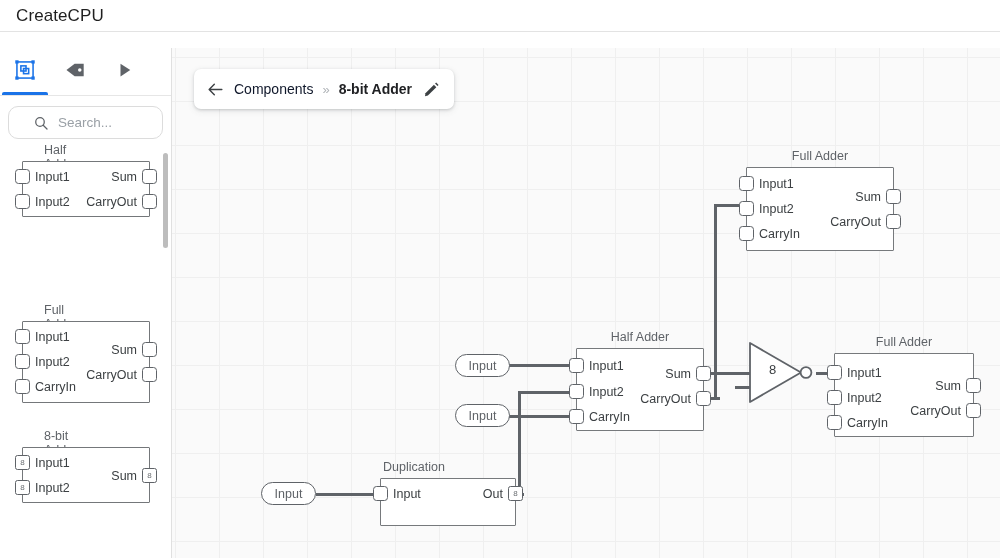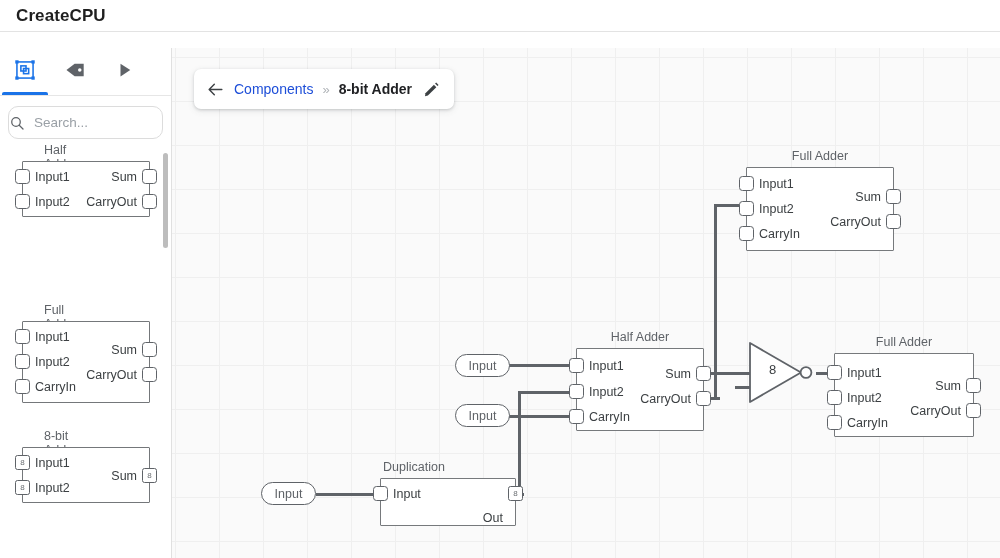--- a/index.html
+++ b/index.html
@@ -12,21 +12,21 @@
     -webkit-font-smoothing: antialiased;
   }
 
   #app { position: relative; width: 1000px; height: 558px; background:#fff; }
 
   
   .titlebar {
     position: absolute; left: 0; top: 0; width: 1000px; height: 32px;
     background: #ffffff;
     border-bottom: 1px solid #e3e3e3;
-    display: flex; align-items: center; font-weight: bold;
+    display: flex; align-items: center;
   }
   .app-title {
     margin-left: 16px;
     font-size: 17px;
     color: #1f1f1f;
     letter-spacing: .1px;
   }
 
   
   .sidebar {
@@ -55,21 +55,21 @@
   }
   .tab.active .underline { display: block; }
 
   
   .search-wrap { padding: 10px 8px 6px 8px; }
   .search-box {
     height: 33px;
     border: 1px solid #dcdcdc;
     border-radius: 10px;
     display: flex; align-items: center;
-    padding: 0 0;
+    padding: 0 24px;
     background: #fff;
   }
   .search-box .mag { flex: 0 0 auto; margin-right: 7px; display:flex; }
   .search-input {
     border: 0; outline: 0; font-size: 13.5px;
     font-family: "Liberation Sans", sans-serif;
     color: #3c4043; width: 100%;
     background: transparent;
   }
   .search-input::placeholder { color: #9aa0a6; }
@@ -146,21 +146,21 @@
     position: absolute; left: 22px; top: 21px;
     height: 40px;
     background: #fff;
     border-radius: 7px;
     box-shadow: 0 1px 3px rgba(60,64,67,.22), 0 2px 7px rgba(60,64,67,.10);
     display: flex; align-items: center;
     padding: 0 14px 0 12px;
     gap: 9px;
   }
   .bc-back { display: flex; cursor: pointer; }
-  .bc-parent { font-size: 14px; color: #1d4ed8; cursor: pointer; }
+  .bc-parent { font-size: 14px; color: #0f172a; cursor: pointer; }
   .bc-sep { font-size: 13px; color: #b0b4b8; }
   .bc-current { font-size: 14px; color: #202124; font-weight: 600; }
   .bc-edit { display: flex; cursor: pointer; margin-left: 2px; }
 
   
   .node {
     position: absolute;
     border: 1.7px solid #76797c;
     background: #fff;
     border-radius: 1px;
@@ -400,17 +400,17 @@
       <div class="pin-label r" style="top:26px;">Sum</div>
       <div class="pin right" style="top:49px;"></div>
       <div class="pin-label r" style="top:51px;">CarryOut</div>
     </div>
 
     <div class="node" style="left:208px; top:430px; width:136px; height:48px;">
       <div class="node-title" style="left:2px;">Duplication</div>
       <div class="pin left" style="top:7px;"></div>
       <div class="pin-label l" style="top:9px;">Input</div>
       <div class="pin bus right" style="top:7px;">8</div>
-      <div class="pin-label r" style="top:9px;margin-top:24px;">Out</div>
+      <div class="pin-label r" style="top:9px;">Out</div>
     </div>
 
   </div>
 </div>
 
 </body></html>

